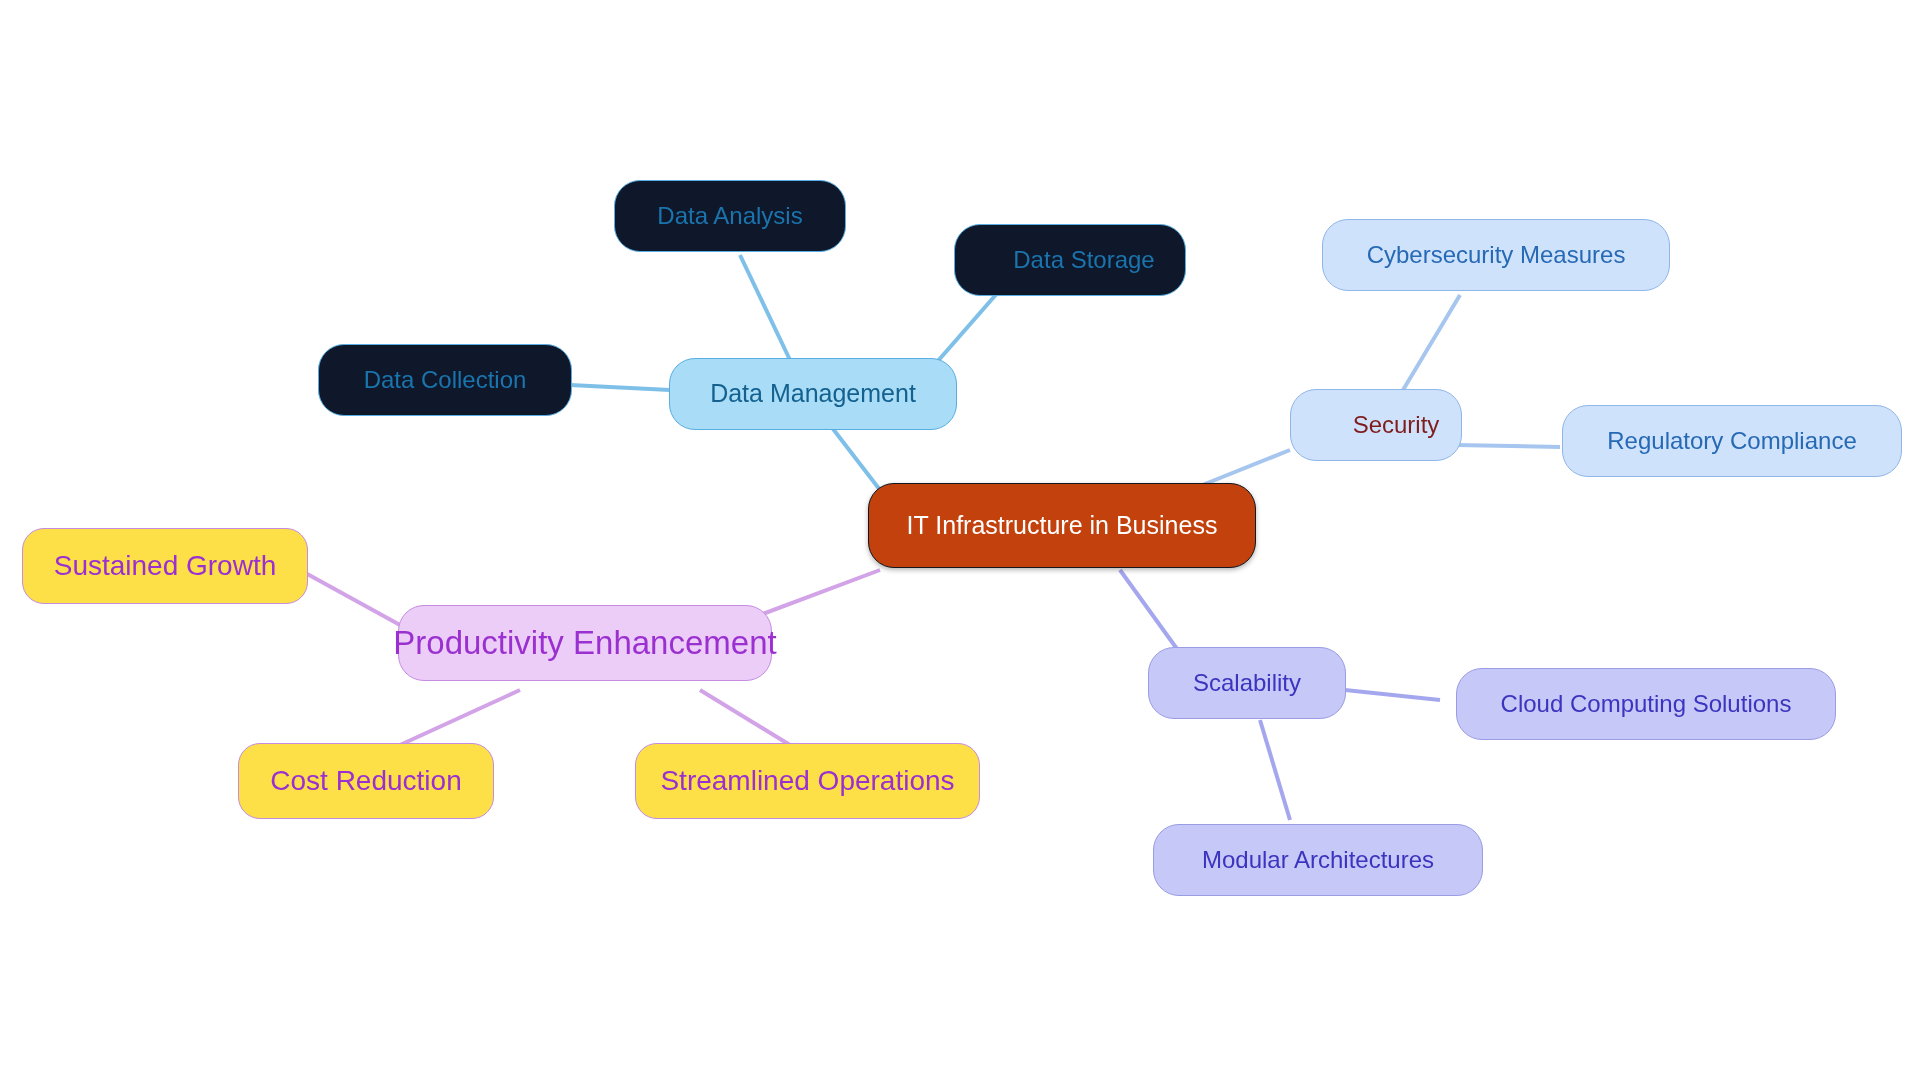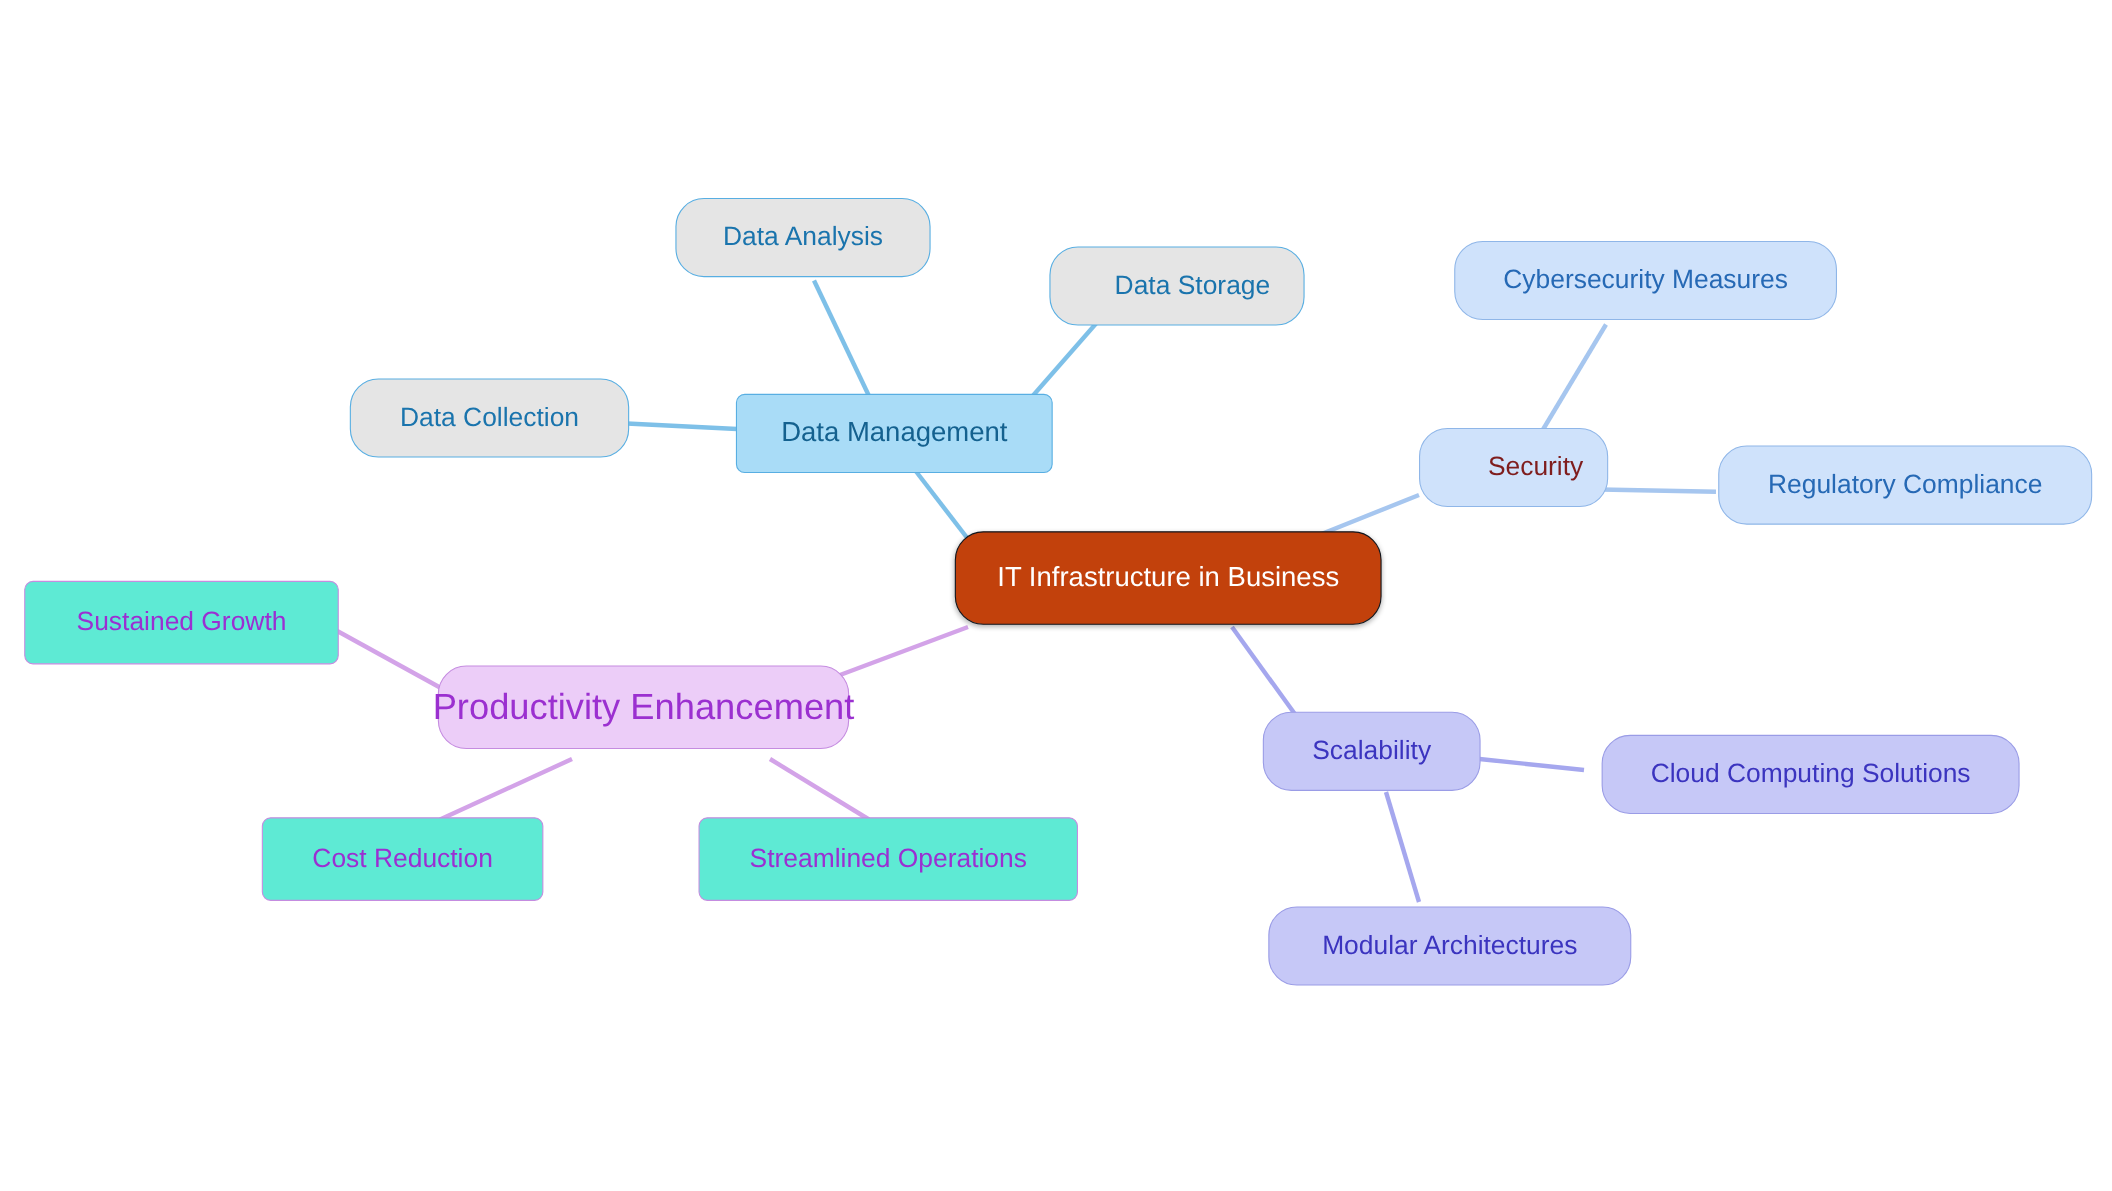--- a/index.html
+++ b/index.html
@@ -44,25 +44,25 @@
     border-color: #12161d;
     color: #ffffff;
     border-radius: 26px;
     font-size: 25px;
     box-shadow: 0 2px 5px rgba(0,0,0,0.30);
   }
   .node.blue-main {
     background: #a9dcf7;
     border-color: #58aee2;
     color: #14618f;
-    border-radius: 8px;
+    border-radius: 26px;
     font-size: 25px;
   }
   .node.blue-leaf {
-    background: #e5e5e5;
+    background: #0f172a;
     border-color: #58aee2;
     color: #1a74ad;
     border-radius: 26px;
     font-size: 24px;
   }
   .node.paleblue-main {
     background: #cfe2fb;
     border-color: #8fb6e8;
     color: #7f1d1d;
     border-radius: 26px;
@@ -92,25 +92,25 @@
     margin-left: 12px;
   }
   .node.violet-main {
     background: #eccdf8;
     border-color: #c58ce0;
     color: #9b30d0;
     border-radius: 26px;
     font-size: 33px;
   }
   .node.violet-leaf {
-    background: #5eead4;
+    background: #fde047;
     border-color: #c58ce0;
     color: #9b2fd2;
-    border-radius: 8px;
-    font-size: 24px;
+    border-radius: 22px;
+    font-size: 28px;
   }
 </style>
 </head>
 <body>
 
 <div id="canvas">
 
   <svg id="edge-layer" viewBox="0 0 1920 1083" width="1920" height="1083" xmlns="http://www.w3.org/2000/svg">
 
     <path d="M 880 490 L 830 425" fill="none" stroke="#7ec0e8" stroke-width="4"></path>

